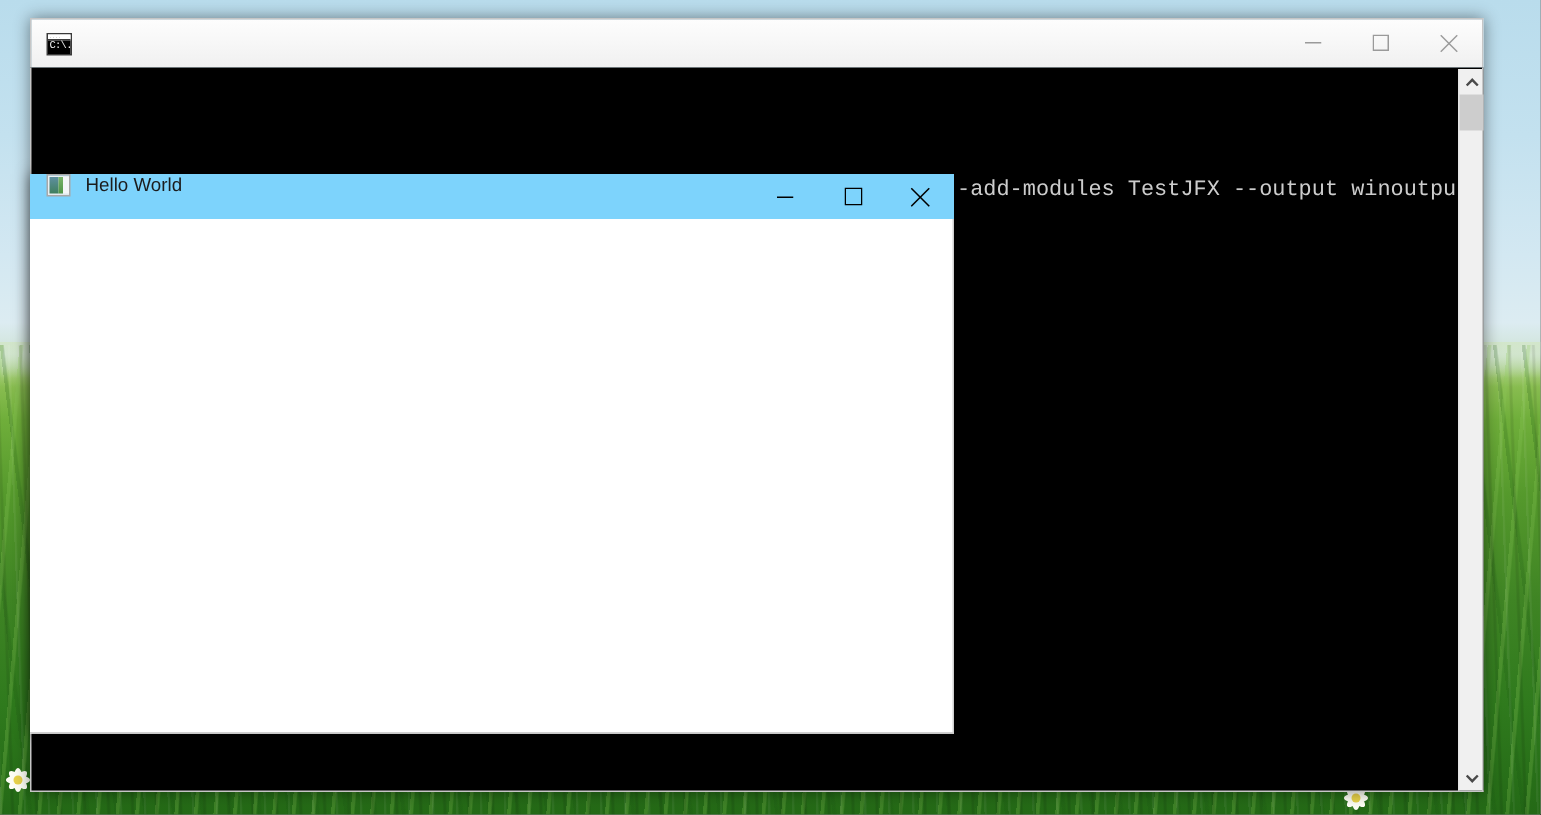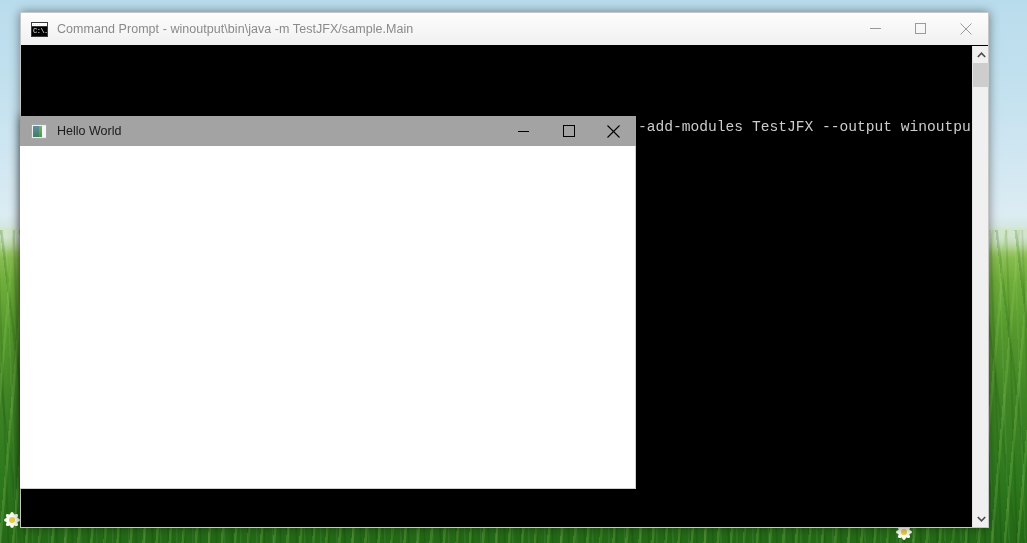--- a/index.html
+++ b/index.html
@@ -223,23 +223,22 @@
     width: 616px;
     height: 373px;
     background: #ffffff;
     box-shadow: 0 0 9px rgba(0,0,0,0.5);
   }
   #hello-titlebar {
     position: absolute;
     left: 0; top: 0;
     width: 616px;
     height: 30px;
-    background: #a3a3a3;
-    display: flex;
-    align-items: center;
+    background: #7dd3fc;
+    display: flex;
     border-bottom: 1px solid #ffffff;
   }
   #hello-icon {
     width: 16px; height: 15px;
     margin-left: 11px;
     border: 1px solid #a8a8a8;
     box-sizing: border-box;
     background: linear-gradient(135deg,#eef3f6,#dfe7ec);
     position: relative;
     flex: none;
@@ -323,21 +322,20 @@
 
   <div id="cmd-window">
 
     <div id="cmd-titlebar">
       <div id="cmd-icon">
         <div class="bar">
           <span class="dots">····</span>
         </div>
         <div class="screen">C:\.</div>
       </div>
-      <div id="cmd-title-text">Command Prompt - winoutput\bin\java  -m TestJFX/sample.Main</div>
 
       <div id="cmd-controls">
         <div class="ctrl">
           <svg width="11" height="11" viewBox="0 0 11 11">
             <line x1="0" y1="5.5" x2="11" y2="5.5" stroke="#9a9a9a" stroke-width="1"></line>
           </svg>
         </div>
         <div class="ctrl">
           <svg width="11" height="11" viewBox="0 0 11 11">
             <rect x="0.5" y="0.5" width="10" height="10" fill="none" stroke="#9a9a9a" stroke-width="1"></rect>

